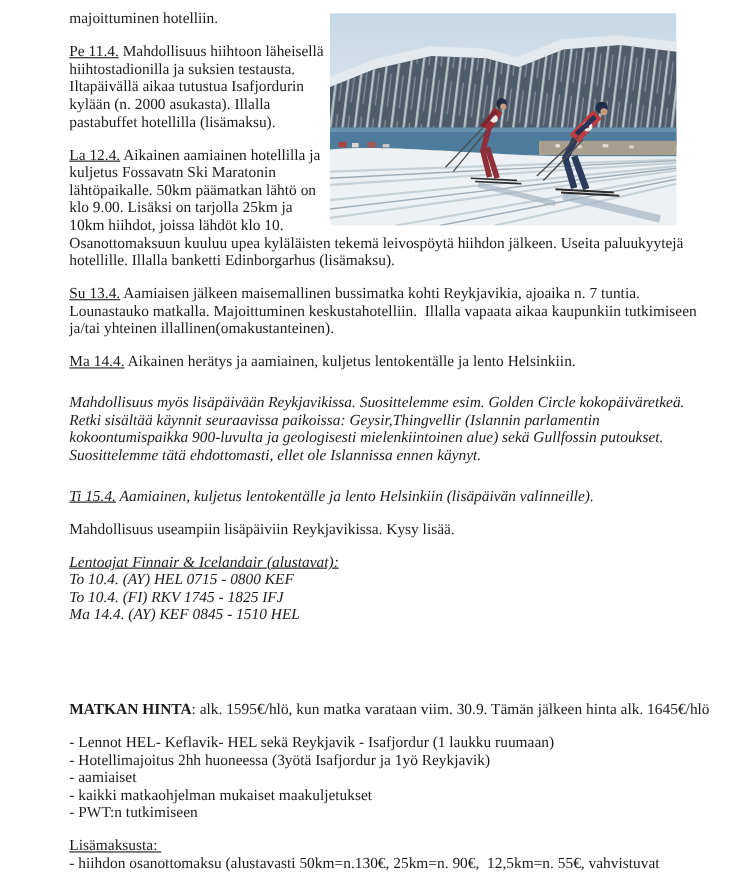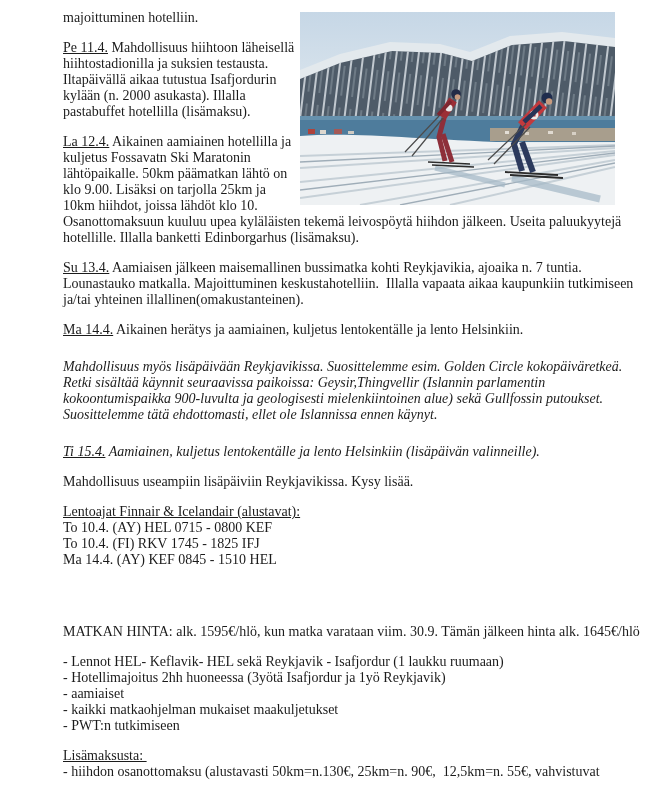--- a/index.html
+++ b/index.html
@@ -4,25 +4,25 @@
 <style>
   html,body{margin:0;padding:0;background:#ffffff;}
   body{width:671px;height:800px;overflow:hidden;
        font-family:"Liberation Serif","DejaVu Serif",serif;
        font-size:14px;line-height:16px;color:#1b1b1b;
        -webkit-font-smoothing:antialiased;}
   .page{padding:10px 20px 0 63px;}
   .photo{float:right;width:315px;height:193px;margin:2px 36px 6px 5px;display:block;}
   .para{margin:0 0 14px;white-space:pre-wrap;}
   .block{margin:0 0 14px;}
-  .block.flights{margin-bottom:56px;}
+  .block.flights{margin-bottom:70px;font-style:italic;}
   .block.last{margin-bottom:0;}
   .line{height:16px;white-space:pre;}
   .u{text-decoration:underline;}
-  .b{font-weight:normal;}
+  .b{font-weight:bold;}
   .it{font-style:italic;margin-top:21px;}
 </style>
 </head>
 <body>
 
 <div class="page">
 
   <svg class="photo" viewBox="0 0 315 193" xmlns="http://www.w3.org/2000/svg" preserveAspectRatio="none">
     <defs>
       <linearGradient id="sky" x1="0" y1="0" x2="0" y2="1">

